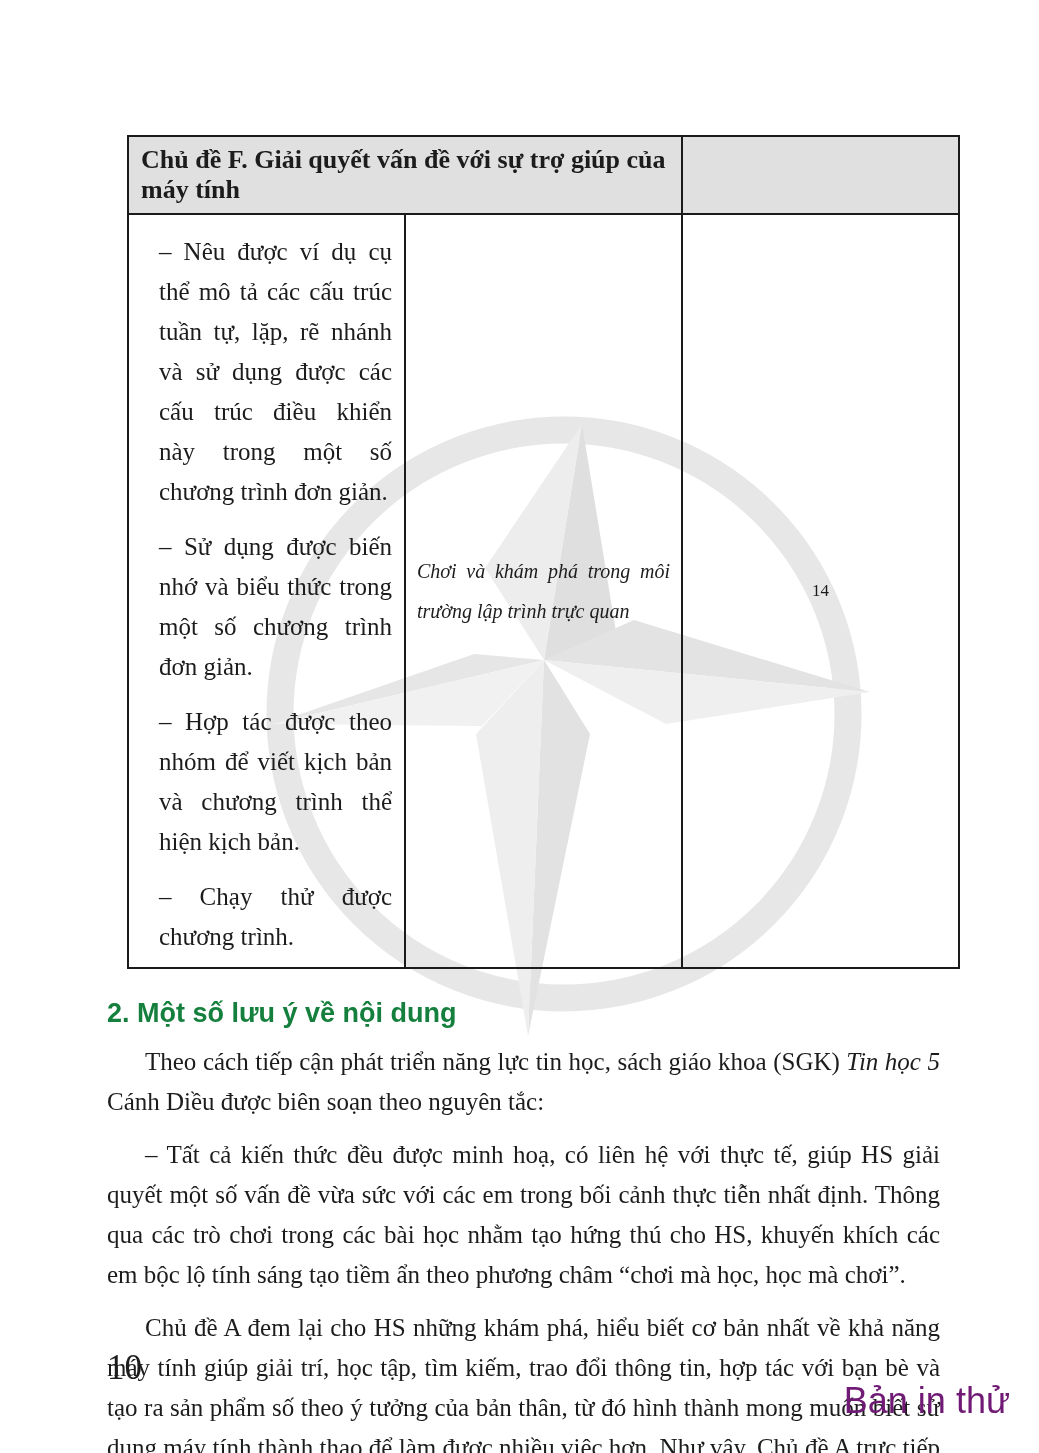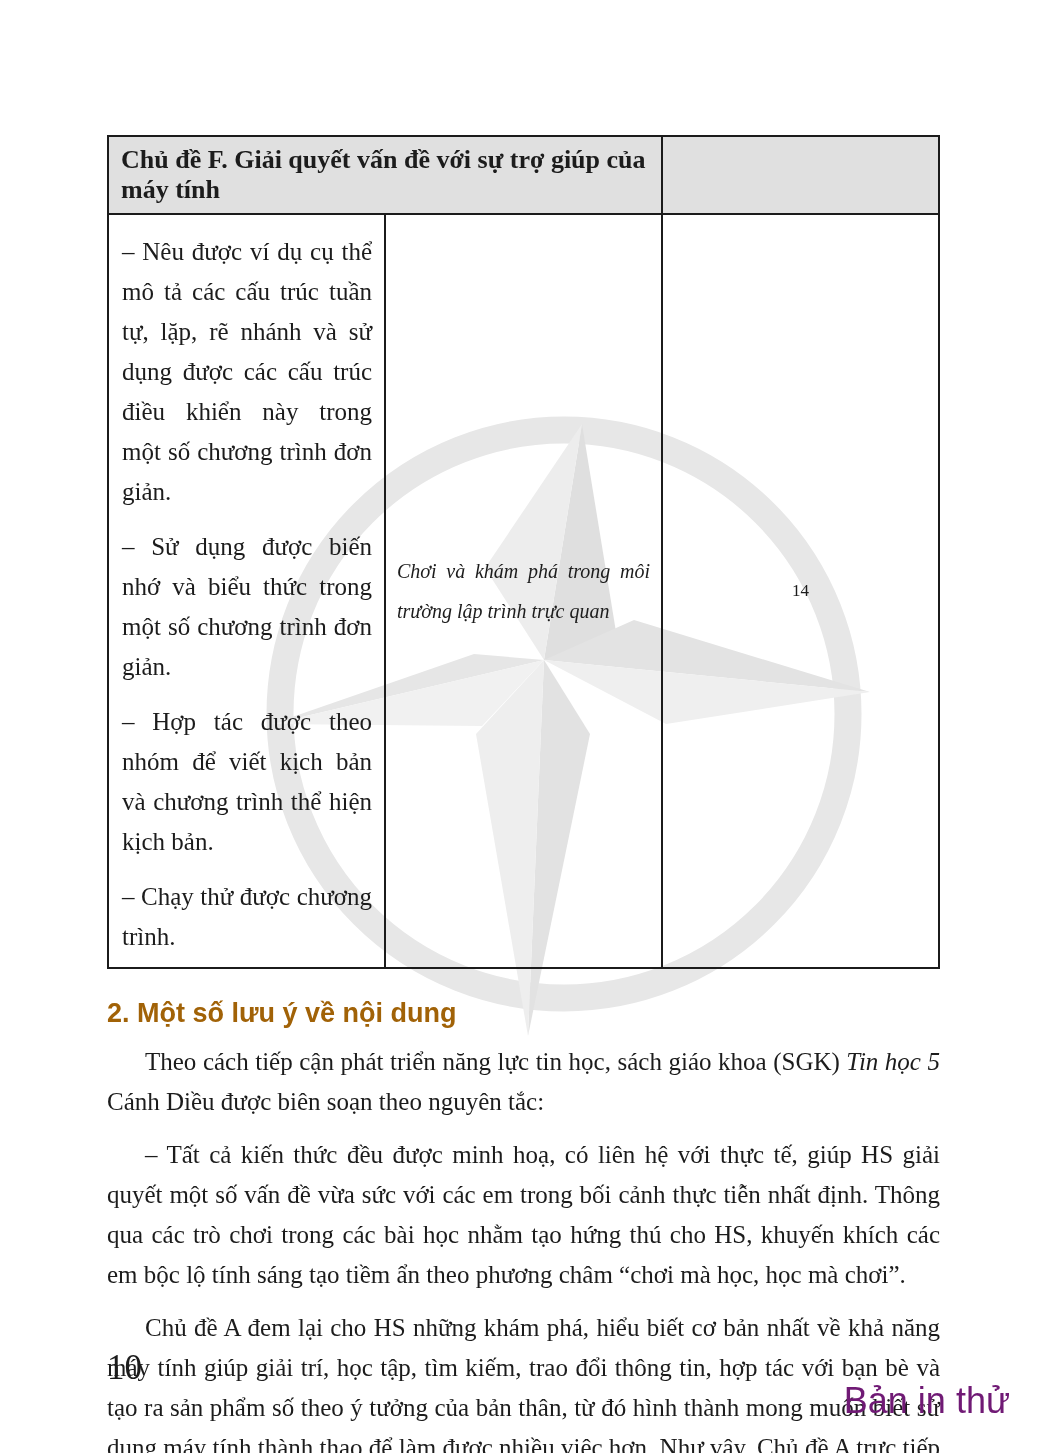--- a/index.html
+++ b/index.html
@@ -17,37 +17,38 @@
   }
   
   .content {
     position:absolute; left:107px; top:135px; width:833px; z-index:1;
   }
   
   table.topic-table {
     border-collapse:collapse;
     width:833px;
     table-layout:fixed;
+    margin-left:20px;
   }
   table.topic-table td {
     border:2px solid #1b1b1b;
   }
   td.th {
     background:#e0e0e0;
     font-weight:bold;
     font-size:26px;
     padding:8px 12px;
     height:37px;
     vertical-align:middle;
   }
   tr.body-row { height:395px; }
   td.req-cell {
     width:443px;
     vertical-align:top;
-    padding:2px 12px 10px 13px;
+    padding:2px 12px 10px 30px;
     font-size:25px;
   }
   td.req-cell p {
     margin:15px 0 0 0;
     line-height:40px;
     text-align:justify;
   }
   td.content-cell {
     width:190px;
     vertical-align:middle;
@@ -61,21 +62,21 @@
     width:117px;
     vertical-align:middle;
     text-align:center;
     font-size:17px;
   }
   
   h2.section-heading {
     font-family:"Liberation Sans", sans-serif;
     font-size:27px;
     font-weight:bold;
-    color:#a16207;
+    color:#15803d;
     margin:29px 0 0 0;
   }
   p.body-para {
     font-size:25px;
     line-height:40px;
     text-align:justify;
     text-indent:38px;
     margin:13px 0 0 0;
   }
   p.body-para .ital { font-style:italic; }

